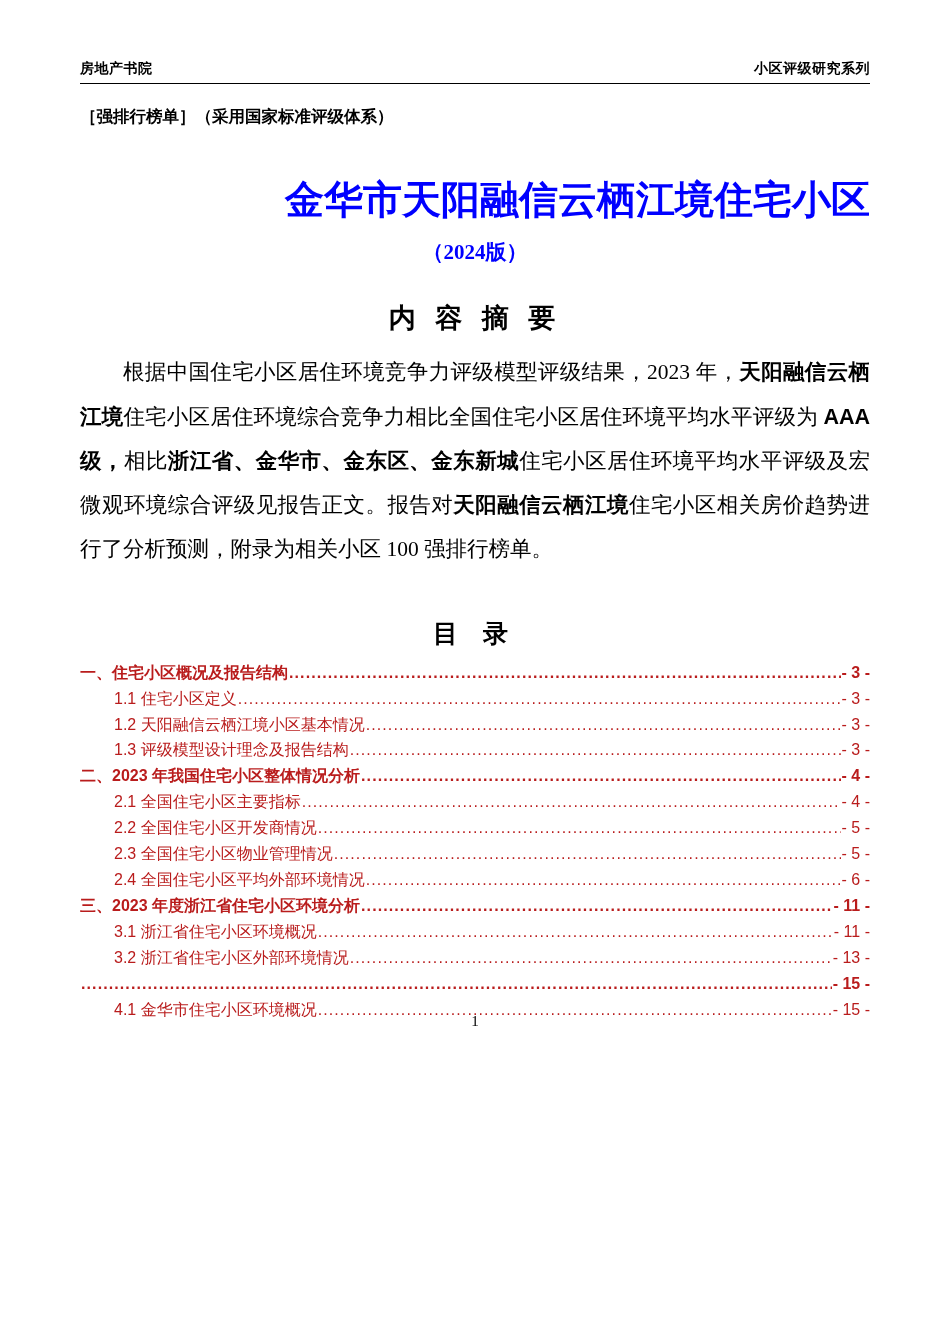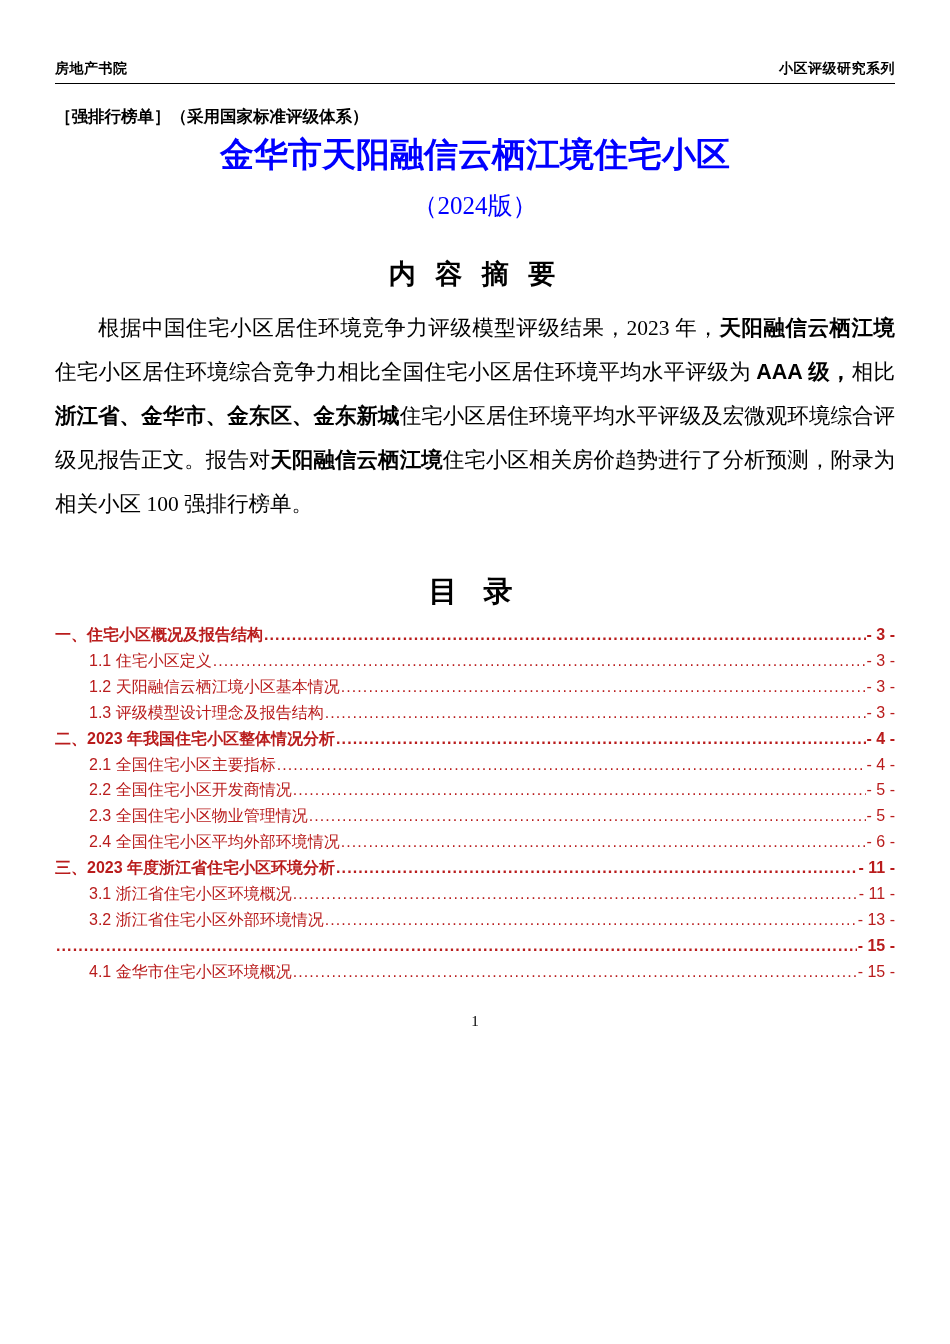--- a/index.html
+++ b/index.html
@@ -13,21 +13,21 @@
     font-family: "Liberation Serif", serif;
     color: #000000;
     position: relative;
     overflow: hidden;
   }
   .page {
     position: relative;
     width: 950px;
     height: 1084px;
     box-sizing: border-box;
-    padding: 0 55px;
+    padding: 0 80px;
   }
   
   .header {
     display: flex;
     justify-content: space-between;
     align-items: flex-end;
     font-family: "Liberation Sans", sans-serif;
     font-size: 14px;
     font-weight: bold;
     padding-top: 60px;
@@ -41,34 +41,35 @@
   .bracket-line {
     font-family: "Liberation Sans", sans-serif;
     font-size: 16.5px;
     font-weight: bold;
     margin-top: 22px;
     letter-spacing: 0px;
   }
 
   
   .main-title {
-    text-align: center;
+    text-align: right;
     color: #0000ff;
     font-family: "Liberation Sans", sans-serif;
     font-weight: bold;
-    font-size: 34px;
+    font-size: 39px;
     line-height: 1.55;
+    margin-top: 42px;
   }
   .main-title .l2 { display: block; }
   .version {
     text-align: center;
     color: #0000ff;
     font-family: "Liberation Serif", serif;
-    font-weight: normal;
-    font-size: 25px;
+    font-weight: bold;
+    font-size: 21px;
     margin-top: 8px;
   }
 
   
   .section-heading {
     text-align: center;
     font-family: "Liberation Sans", sans-serif;
     font-weight: bold;
     font-size: 27px;
     letter-spacing: 6px;
@@ -86,21 +87,21 @@
   .abstract b {
     font-family: "Liberation Sans", sans-serif;
     font-weight: bold;
   }
 
   
   .toc-heading {
     text-align: center;
     font-family: "Liberation Sans", sans-serif;
     font-weight: bold;
-    font-size: 29px;
+    font-size: 25px;
     letter-spacing: 9px;
     margin-top: 46px;
     margin-bottom: 10px;
   }
   .toc {
     font-family: "Liberation Sans", sans-serif;
     font-size: 16px;
     color: #b91c1c;
   }
   .toc-row {

